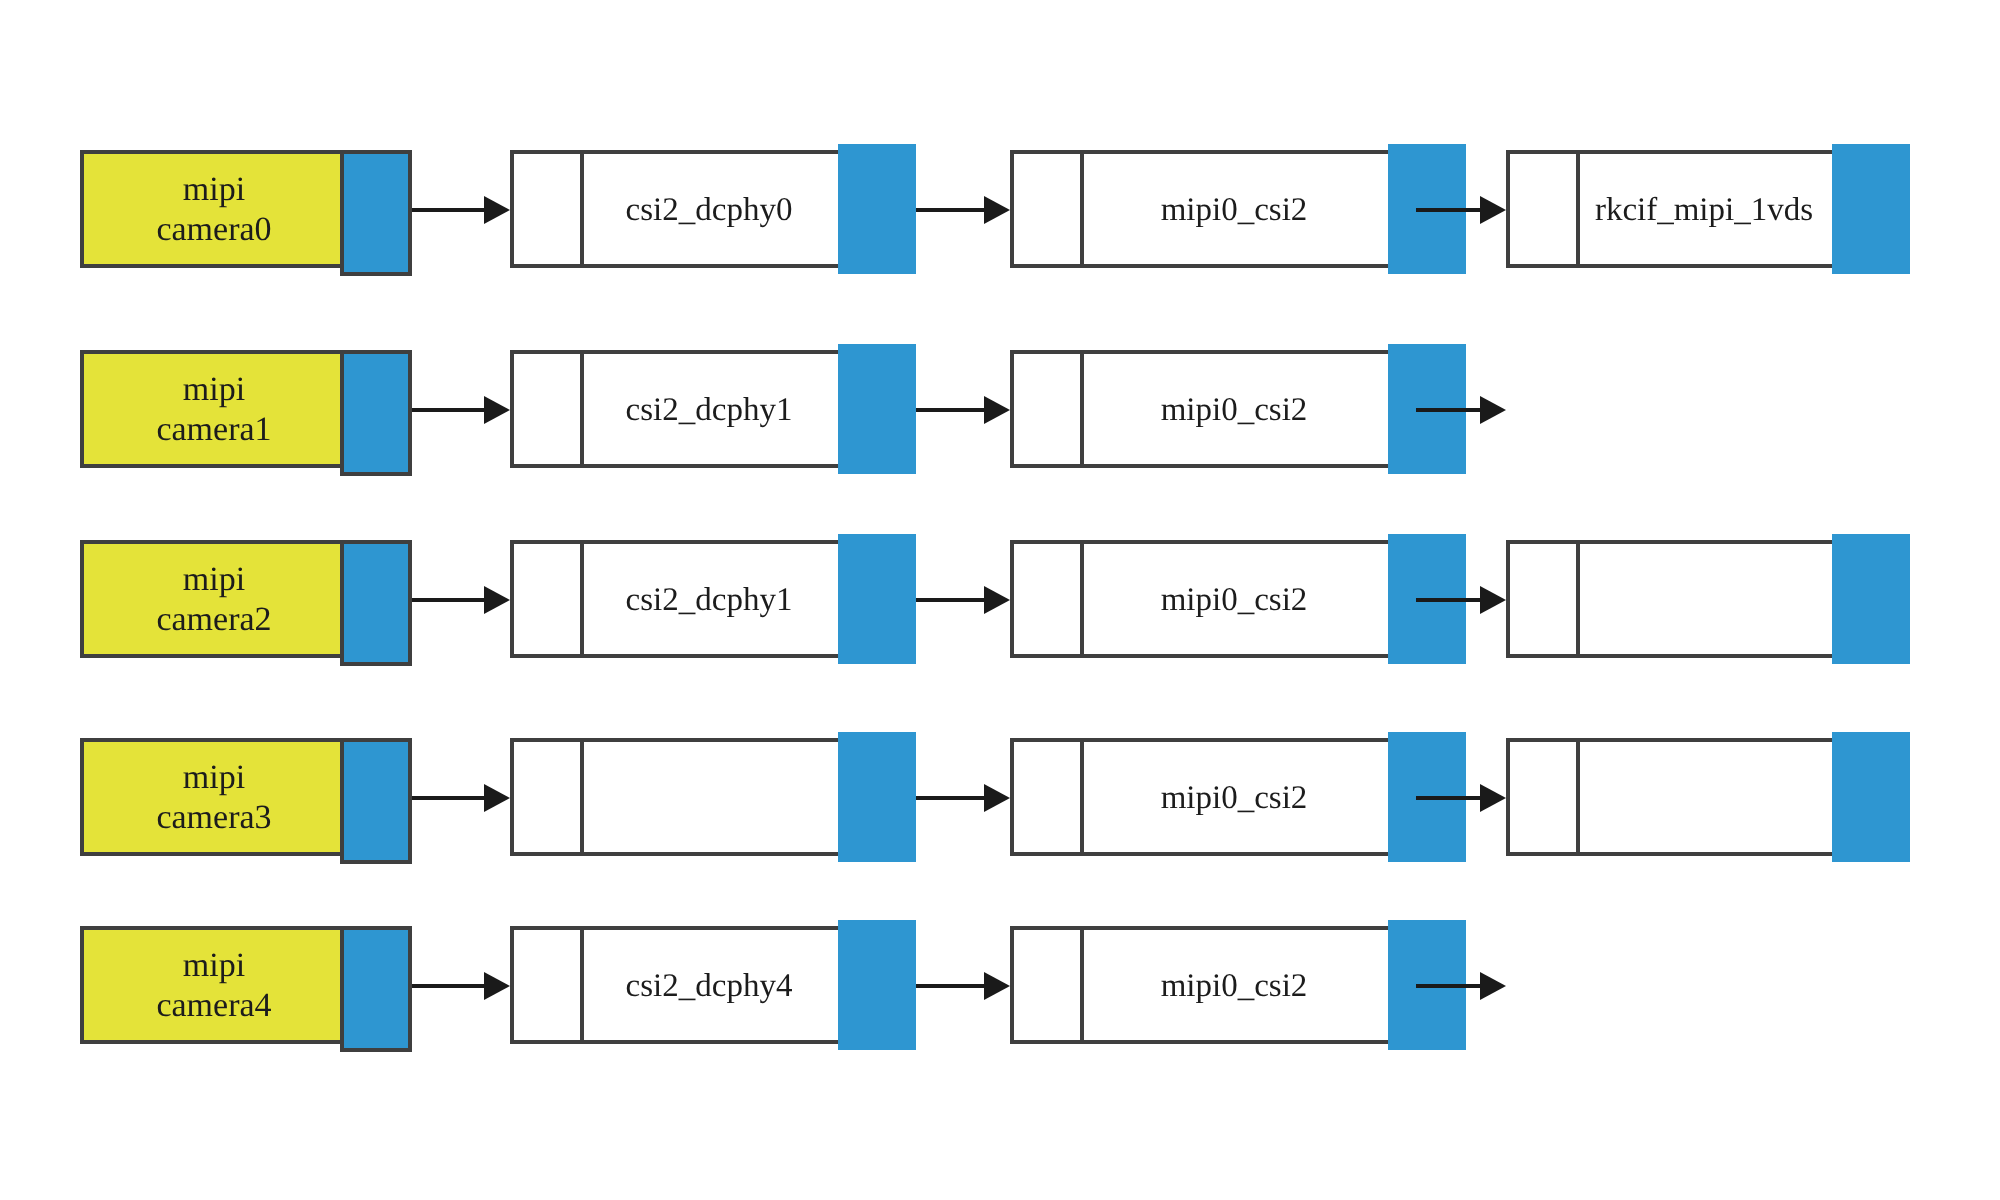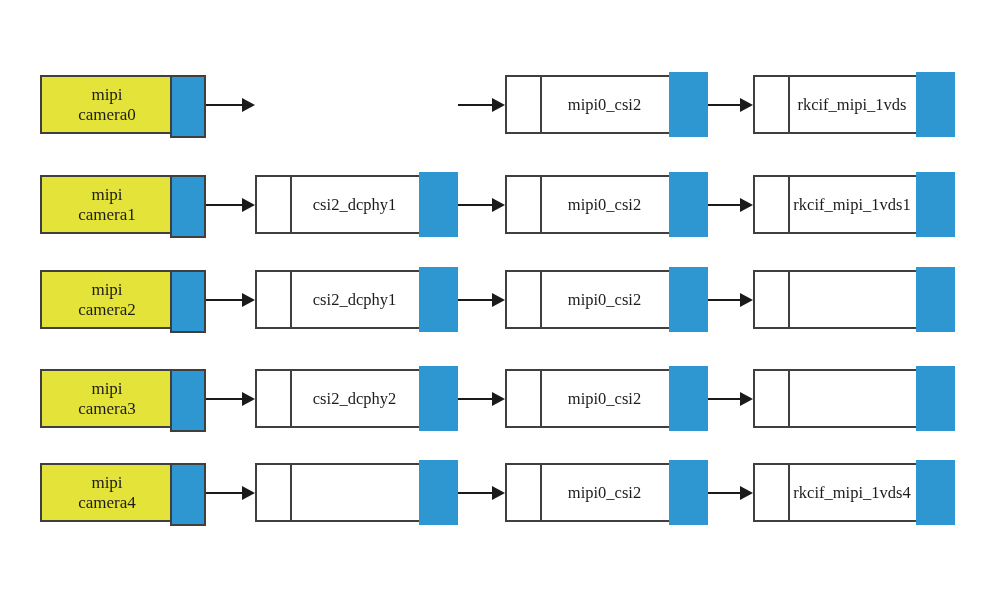--- a/index.html
+++ b/index.html
@@ -40,21 +40,21 @@
   .label{
     position:absolute;left:35px;right:39px;top:0;bottom:0;
     display:flex;align-items:center;justify-content:center;
     font-size:16.5px;white-space:nowrap;
   }
   
   .c1{left:40px;width:166px;padding-left:24px;}
   .a1{left:206px;width:49px;}
   .c2{left:255px;width:203px;}
   .a2{left:458px;width:47px;}
-  .c3{left:505px;width:203px;}
+  .c3{left:505px;width:228px;}
   .a3{left:708px;width:45px;}
   .c4{left:753px;width:202px;padding-left:23px;}
   .arrow{position:absolute;top:0;height:59px;display:flex;align-items:center;}
   .shaft{flex:1;height:2px;background:var(--line);}
   .head{
     width:0;height:0;
     border-top:7px solid transparent;border-bottom:7px solid transparent;
     border-left:13px solid var(--line);
   }
 </style>
@@ -68,20 +68,25 @@
       <div class="cam-text">
         <div>mipi</div>
         <div>camera0</div>
       </div>
       <div class="tab cam-tab"></div>
     </div>
     <div class="arrow a1">
         <span class="shaft"></span>
         <span class="head"></span>
       </div>
+    <div class="node c2">
+      <div class="pad"></div>
+      <div class="label">csi2_dcphy0</div>
+      <div class="tab box-tab"></div>
+    </div>
     <div class="arrow a2">
         <span class="shaft"></span>
         <span class="head"></span>
       </div>
     <div class="node c3">
       <div class="pad"></div>
       <div class="label">mipi0_csi2</div>
       <div class="tab box-tab"></div>
     </div>
     <div class="arrow a3">
@@ -118,42 +123,72 @@
       </div>
     <div class="node c3">
       <div class="pad"></div>
       <div class="label">mipi0_csi2</div>
       <div class="tab box-tab"></div>
     </div>
     <div class="arrow a3">
         <span class="shaft"></span>
         <span class="head"></span>
       </div>
+  </div>
+
+  <div class="row" style="top:270px">
+    <div class="node camera c1">
+      <div class="cam-text">
+        <div>mipi</div>
+        <div>camera2</div>
+      </div>
+      <div class="tab cam-tab"></div>
+    </div>
+    <div class="arrow a1">
+        <span class="shaft"></span>
+        <span class="head"></span>
+      </div>
+    <div class="node c2">
+      <div class="pad"></div>
+      <div class="label">csi2_dcphy1</div>
+      <div class="tab box-tab"></div>
+    </div>
+    <div class="arrow a2">
+        <span class="shaft"></span>
+        <span class="head"></span>
+      </div>
+    <div class="node c3">
+      <div class="pad"></div>
+      <div class="label">mipi0_csi2</div>
+      <div class="tab box-tab"></div>
+    </div>
+    <div class="arrow a3">
+        <span class="shaft"></span>
+        <span class="head"></span>
+      </div>
     <div class="node c4">
       <div class="pad"></div>
-      <div class="label">rkcif_mipi_1vds1</div>
-      <div class="tab box-tab"></div>
-    </div>
-  </div>
-
-  <div class="row" style="top:270px">
-    <div class="node camera c1">
-      <div class="cam-text">
-        <div>mipi</div>
-        <div>camera2</div>
-      </div>
-      <div class="tab cam-tab"></div>
-    </div>
-    <div class="arrow a1">
-        <span class="shaft"></span>
-        <span class="head"></span>
-      </div>
-    <div class="node c2">
-      <div class="pad"></div>
-      <div class="label">csi2_dcphy1</div>
+      <div class="tab box-tab"></div>
+    </div>
+  </div>
+
+  <div class="row" style="top:369px">
+    <div class="node camera c1">
+      <div class="cam-text">
+        <div>mipi</div>
+        <div>camera3</div>
+      </div>
+      <div class="tab cam-tab"></div>
+    </div>
+    <div class="arrow a1">
+        <span class="shaft"></span>
+        <span class="head"></span>
+      </div>
+    <div class="node c2">
+      <div class="pad"></div>
       <div class="tab box-tab"></div>
     </div>
     <div class="arrow a2">
         <span class="shaft"></span>
         <span class="head"></span>
       </div>
     <div class="node c3">
       <div class="pad"></div>
       <div class="label">mipi0_csi2</div>
       <div class="tab box-tab"></div>
@@ -161,85 +196,45 @@
     <div class="arrow a3">
         <span class="shaft"></span>
         <span class="head"></span>
       </div>
     <div class="node c4">
       <div class="pad"></div>
       <div class="tab box-tab"></div>
     </div>
   </div>
 
-  <div class="row" style="top:369px">
-    <div class="node camera c1">
-      <div class="cam-text">
-        <div>mipi</div>
-        <div>camera3</div>
-      </div>
-      <div class="tab cam-tab"></div>
-    </div>
-    <div class="arrow a1">
-        <span class="shaft"></span>
-        <span class="head"></span>
-      </div>
-    <div class="node c2">
-      <div class="pad"></div>
-      <div class="label">csi2_dcphy2</div>
-      <div class="tab box-tab"></div>
-    </div>
-    <div class="arrow a2">
-        <span class="shaft"></span>
-        <span class="head"></span>
-      </div>
-    <div class="node c3">
-      <div class="pad"></div>
-      <div class="label">mipi0_csi2</div>
-      <div class="tab box-tab"></div>
-    </div>
-    <div class="arrow a3">
-        <span class="shaft"></span>
-        <span class="head"></span>
-      </div>
-    <div class="node c4">
-      <div class="pad"></div>
-      <div class="tab box-tab"></div>
-    </div>
-  </div>
-
   <div class="row" style="top:463px">
     <div class="node camera c1">
       <div class="cam-text">
         <div>mipi</div>
         <div>camera4</div>
       </div>
       <div class="tab cam-tab"></div>
     </div>
     <div class="arrow a1">
         <span class="shaft"></span>
         <span class="head"></span>
       </div>
     <div class="node c2">
       <div class="pad"></div>
-      <div class="tab box-tab"></div>
-    </div>
-    <div class="arrow a2">
-        <span class="shaft"></span>
-        <span class="head"></span>
-      </div>
-    <div class="node c3">
-      <div class="pad"></div>
-      <div class="label">mipi0_csi2</div>
-      <div class="tab box-tab"></div>
-    </div>
-    <div class="arrow a3">
-        <span class="shaft"></span>
-        <span class="head"></span>
-      </div>
-    <div class="node c4">
-      <div class="pad"></div>
-      <div class="label">rkcif_mipi_1vds4</div>
-      <div class="tab box-tab"></div>
-    </div>
+      <div class="label">csi2_dcphy4</div>
+      <div class="tab box-tab"></div>
+    </div>
+    <div class="arrow a2">
+        <span class="shaft"></span>
+        <span class="head"></span>
+      </div>
+    <div class="node c3">
+      <div class="pad"></div>
+      <div class="label">mipi0_csi2</div>
+      <div class="tab box-tab"></div>
+    </div>
+    <div class="arrow a3">
+        <span class="shaft"></span>
+        <span class="head"></span>
+      </div>
   </div>
 
 </div>
 
 </body></html>

